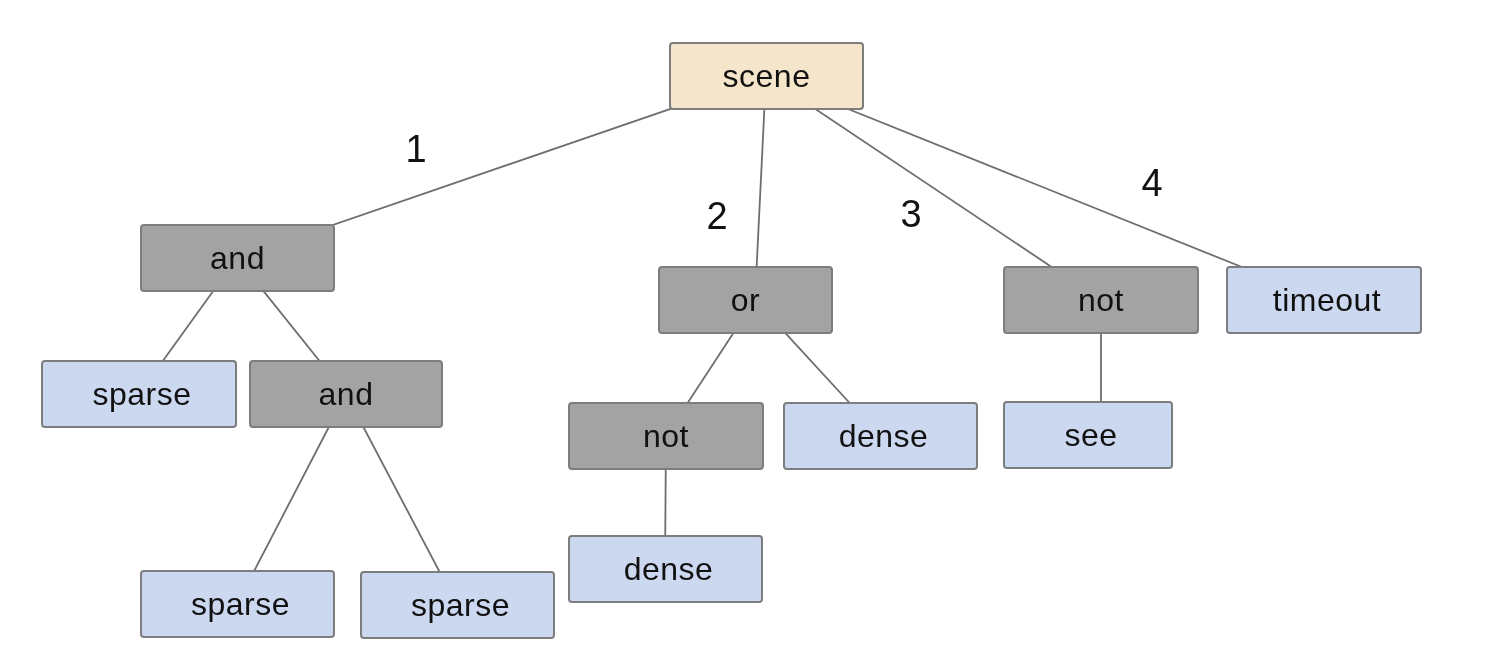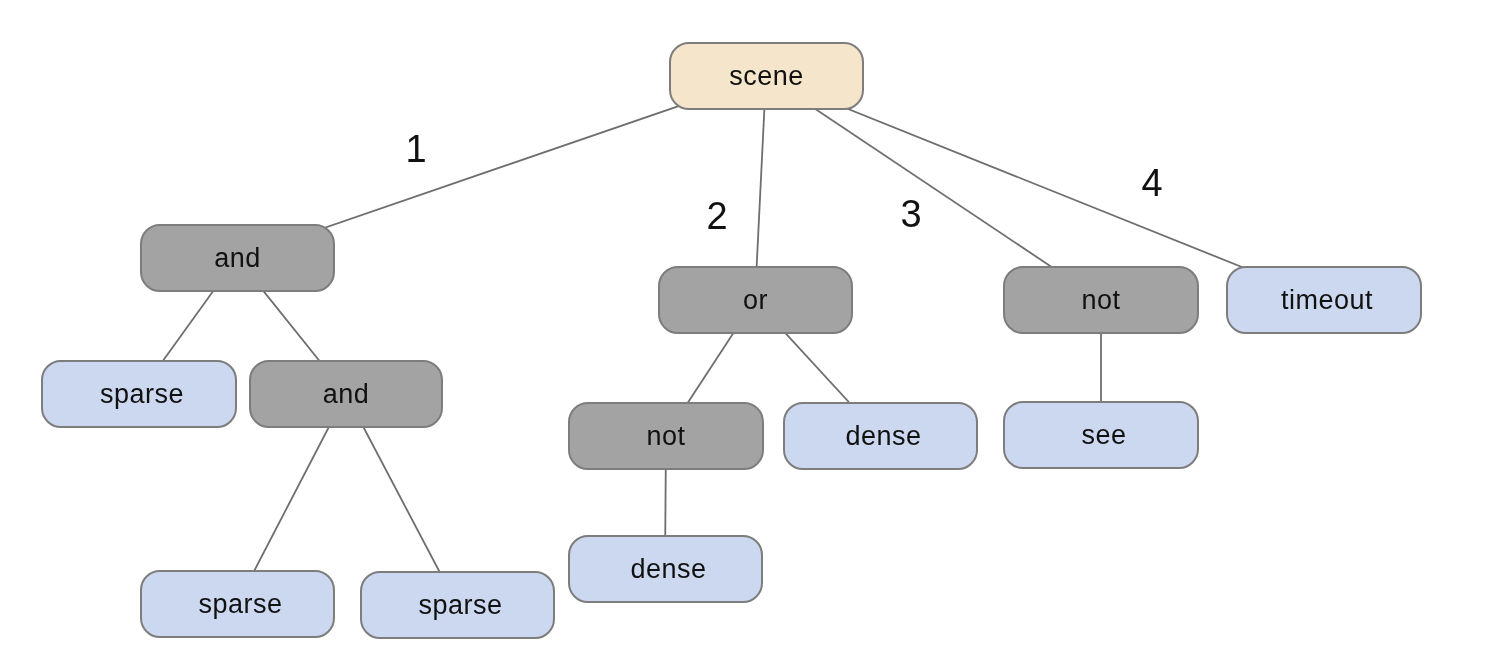--- a/index.html
+++ b/index.html
@@ -18,25 +18,25 @@
   }
   .edges-svg line {
     stroke: #6e6e6e;
     stroke-width: 1.8;
   }
   .node {
     position: absolute;
     height: 68px;
     box-sizing: border-box;
     border: 2px solid #7d7d7d;
-    border-radius: 20px;
+    border-radius: 4px;
     display: flex;
     align-items: center;
     justify-content: center;
-    font-size: 27px;
+    font-size: 32px;
     color: #111111;
     letter-spacing: 0.5px;
   }
   .node.root  { background: #f5e6cb; }
   .node.op    { background: #a3a3a3; }
   .node.leaf  { background: #ccd8ef; padding-left: 6px; }
   .edge-label {
     position: absolute;
     transform: translate(-50%, -50%);
     font-size: 38px;
@@ -65,35 +65,35 @@
 
   <div class="edge-label" style="left:416px; top:149px;">1</div>
   <div class="edge-label" style="left:717px; top:216px;">2</div>
   <div class="edge-label" style="left:911px; top:214px;">3</div>
   <div class="edge-label" style="left:1152px; top:183px;">4</div>
 
   <div class="node root" style="left:669px;  top:42px;  width:195px;">scene</div>
 
   <div class="node op" style="left:140px;  top:224px; width:195px;">and</div>
 
-  <div class="node op" style="left:658px;  top:266px; width:195px;">or</div>
+  <div class="node op" style="left:658px;  top:266px; width:175px;">or</div>
 
   <div class="node op" style="left:1003px; top:266px; width:196px;">not</div>
 
   <div class="node leaf" style="left:1226px; top:266px; width:196px;">timeout</div>
 
   <div class="node leaf" style="left:41px;   top:360px; width:196px;">sparse</div>
 
   <div class="node op" style="left:249px;  top:360px; width:194px;">and</div>
 
   <div class="node leaf" style="left:140px;  top:570px; width:195px;">sparse</div>
 
   <div class="node leaf" style="left:360px;  top:571px; width:195px;">sparse</div>
 
   <div class="node op" style="left:568px;  top:402px; width:196px;">not</div>
 
   <div class="node leaf" style="left:783px;  top:402px; width:195px;">dense</div>
 
   <div class="node leaf" style="left:568px;  top:535px; width:195px;">dense</div>
 
-  <div class="node leaf" style="left:1003px; top:401px; width:196px;">see</div>
+  <div class="node leaf" style="left:1003px; top:401px; width:170px;">see</div>
 
 </div>
 
 </body></html>

